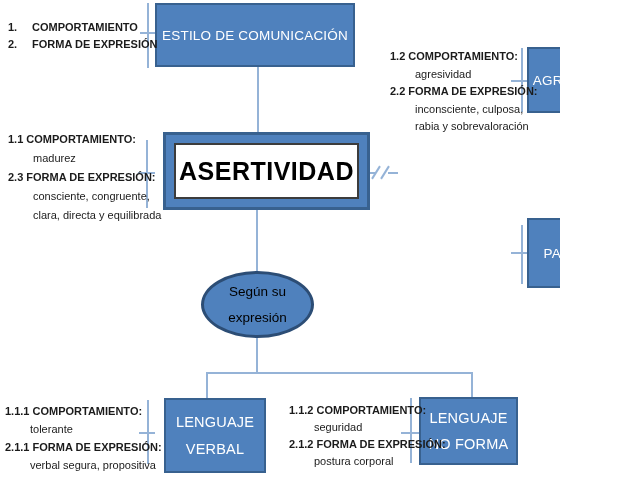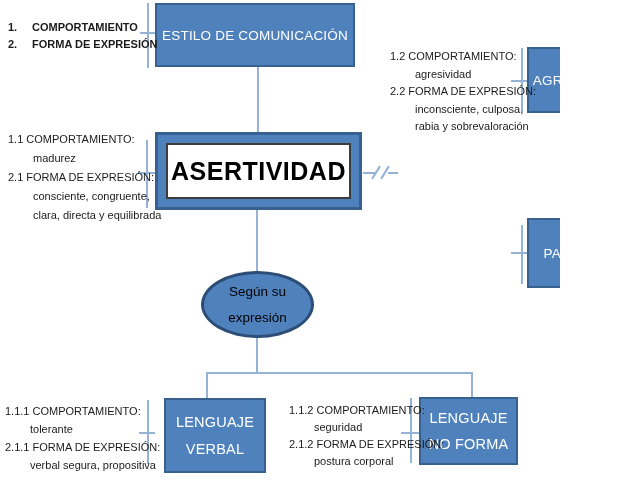--- a/index.html
+++ b/index.html
@@ -21,37 +21,38 @@
   .slash{position:absolute;width:2px;height:15px;background:var(--connector);transform:rotate(32deg);}
   
   .node{
     position:absolute;background:var(--box-fill);border:2px solid var(--box-border);
     color:#fff;display:flex;align-items:center;justify-content:center;text-align:center;
     box-sizing:border-box;font-size:13.5px;letter-spacing:.2px;
   }
   .node-big{
     position:absolute;background:var(--box-fill);border:3px solid var(--box-border);
     box-sizing:border-box;
+    margin-left:8px;
   }
   .node-big-inner{
     position:absolute;left:8px;right:8px;top:8px;bottom:8px;background:#fff;
     border:2px solid var(--inner-box-border);display:flex;align-items:center;justify-content:center;
     font-size:25px;font-weight:bold;color:#000;letter-spacing:.5px;white-space:nowrap;
   }
   .ellipse{
     position:absolute;background:var(--box-fill);border:3px solid var(--ellipse-border);
     border-radius:50%;color:#000000;display:flex;align-items:center;justify-content:center;
     text-align:center;box-sizing:border-box;font-size:13.5px;line-height:1.9;
   }
   .ellipse span{width:80px;}
   .wrapbox span{width:88px;display:inline-block;}
   
   .blk{position:absolute;font-size:11px;}
   .bl{white-space:nowrap;}
-  .bl.b{font-weight:normal;}
+  .bl.b{font-weight:bold;}
   .bl.i{padding-left:25px;}
   .legend-row{display:flex;font-weight:bold;white-space:nowrap;}
   .legend-num{width:24px;}
 </style>
 </head>
 <body>
 
 <div id="canvas">
 
   <div class="vline" style="left:257px;top:67px;height:66px"></div>
@@ -121,21 +122,21 @@
     </div>
     <div class="legend-row">
       <span class="legend-num">2.</span>
       <span>FORMA DE EXPRESIÓN</span>
     </div>
   </div>
 
   <div class="blk" style="left:8px;top:130px;line-height:19px">
     <div class="bl b">1.1 COMPORTAMIENTO:</div>
     <div class="bl i">madurez</div>
-    <div class="bl b">2.1 FORMA DE EXPRESIÓN:</div>
+    <div class="bl b">2.3 FORMA DE EXPRESIÓN:</div>
     <div class="bl i">consciente, congruente,</div>
     <div class="bl i">clara, directa y equilibrada</div>
   </div>
 
   <div class="blk" style="left:390px;top:48px;line-height:17.5px">
     <div class="bl b">1.2 COMPORTAMIENTO:</div>
     <div class="bl i">agresividad</div>
     <div class="bl b">2.2 FORMA DE EXPRESIÓN:</div>
     <div class="bl i">inconsciente, culposa,</div>
     <div class="bl i">rabia y sobrevaloración</div>

